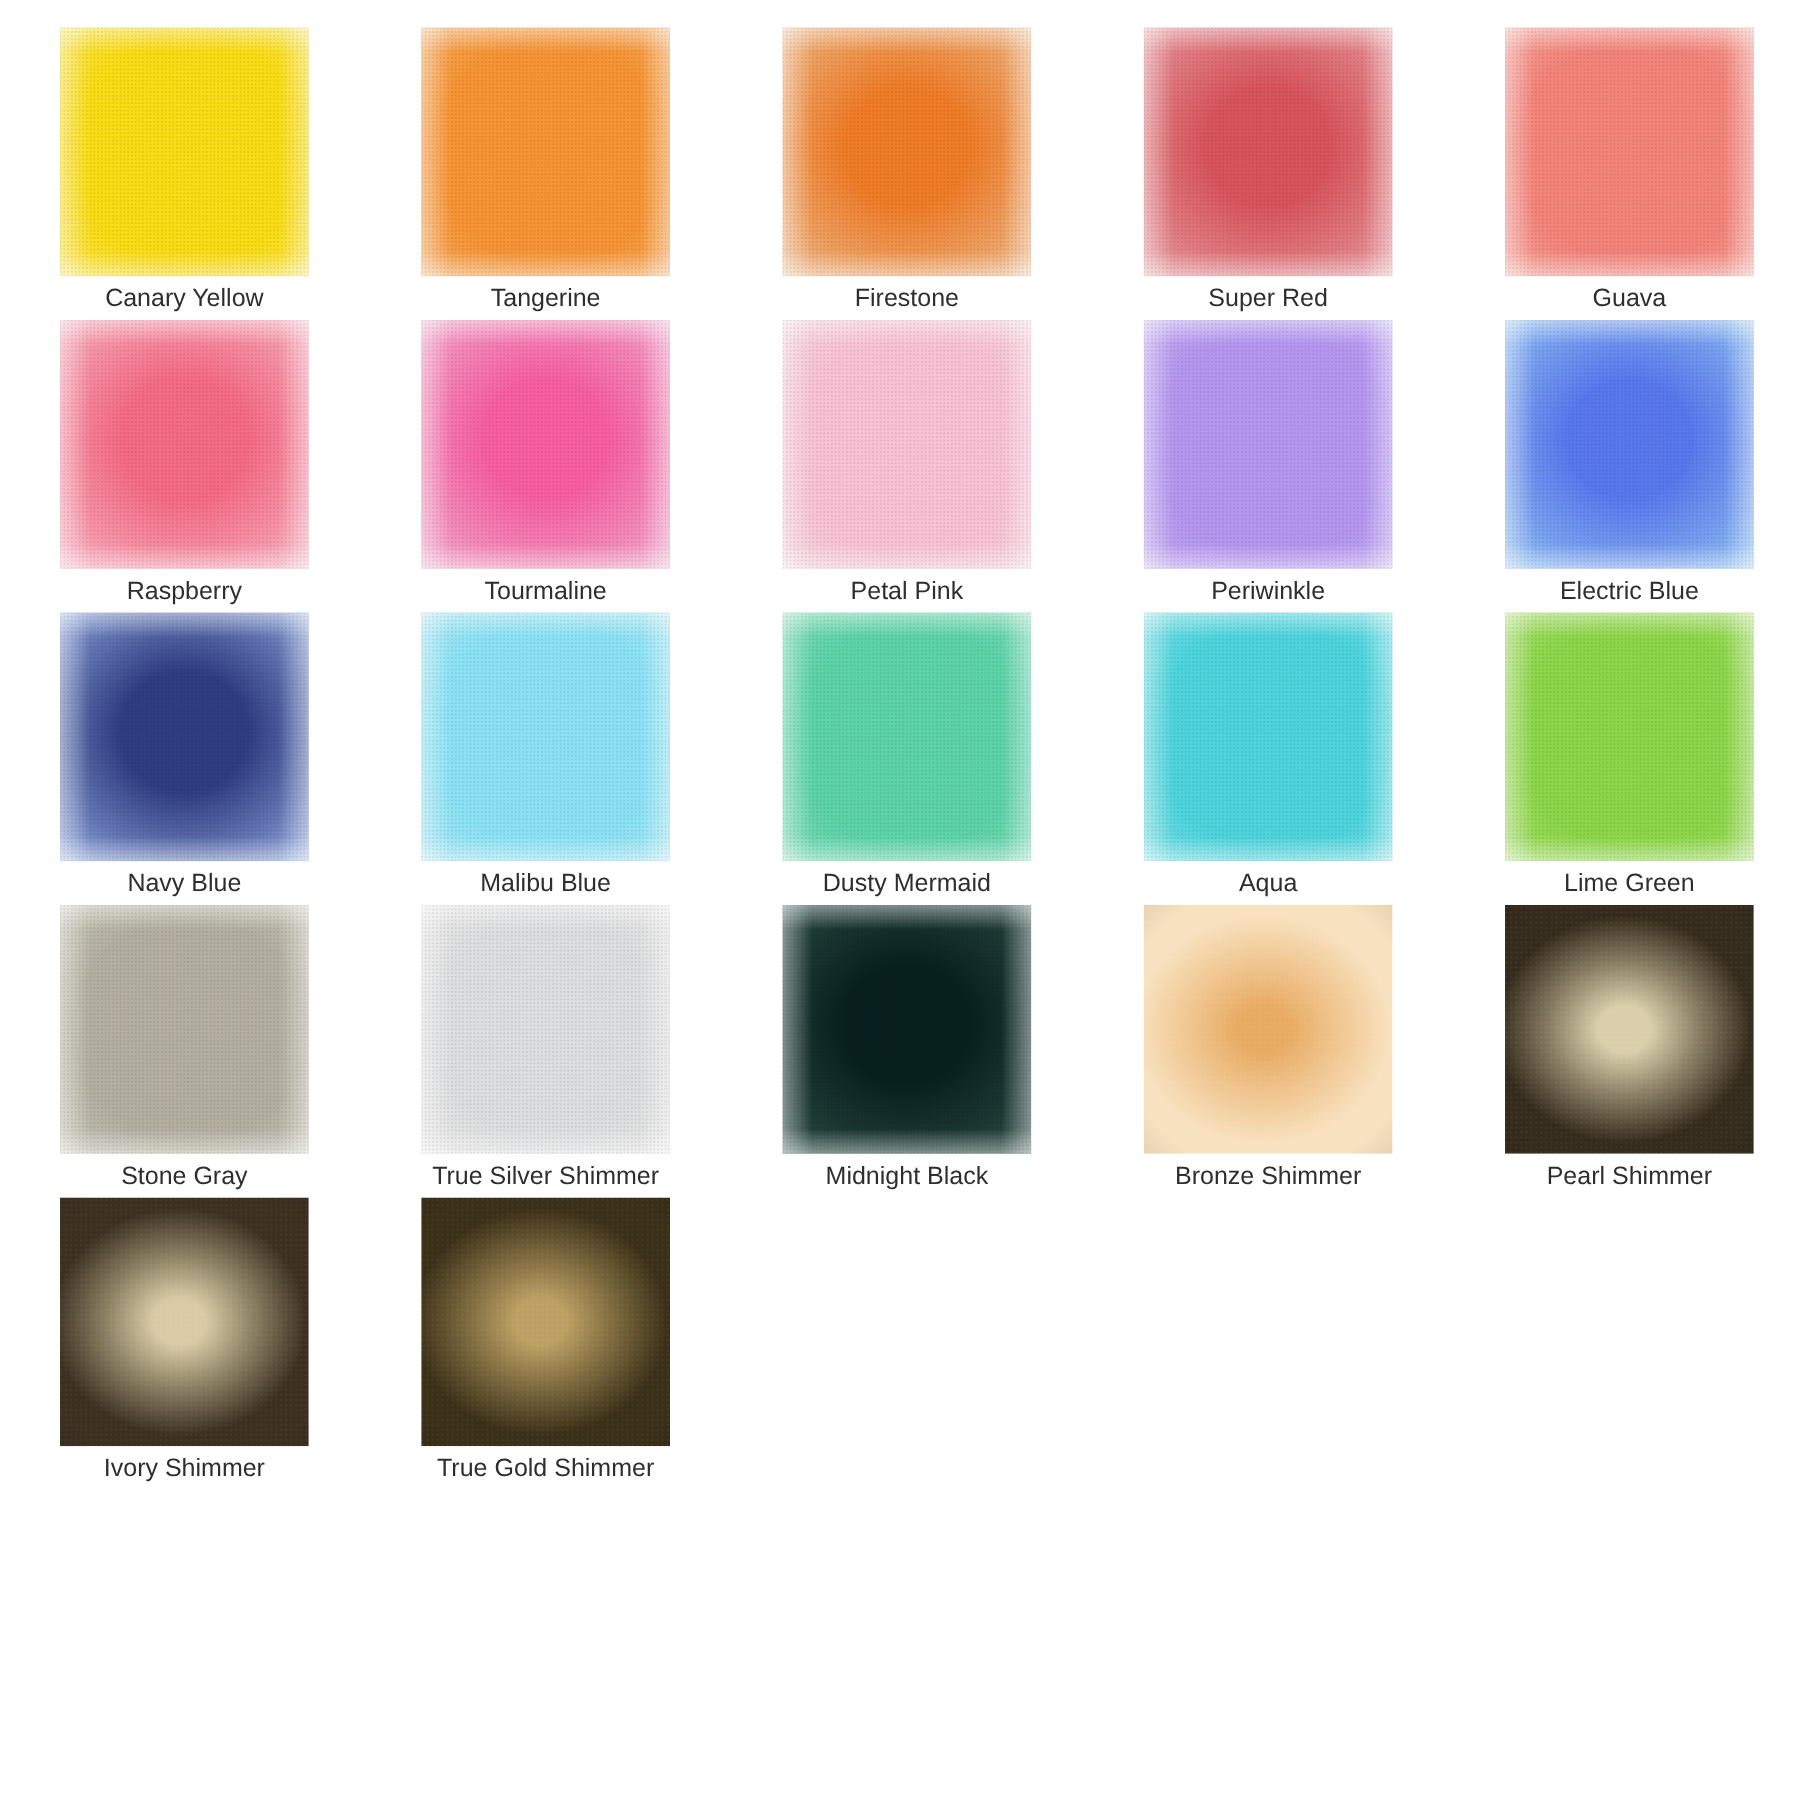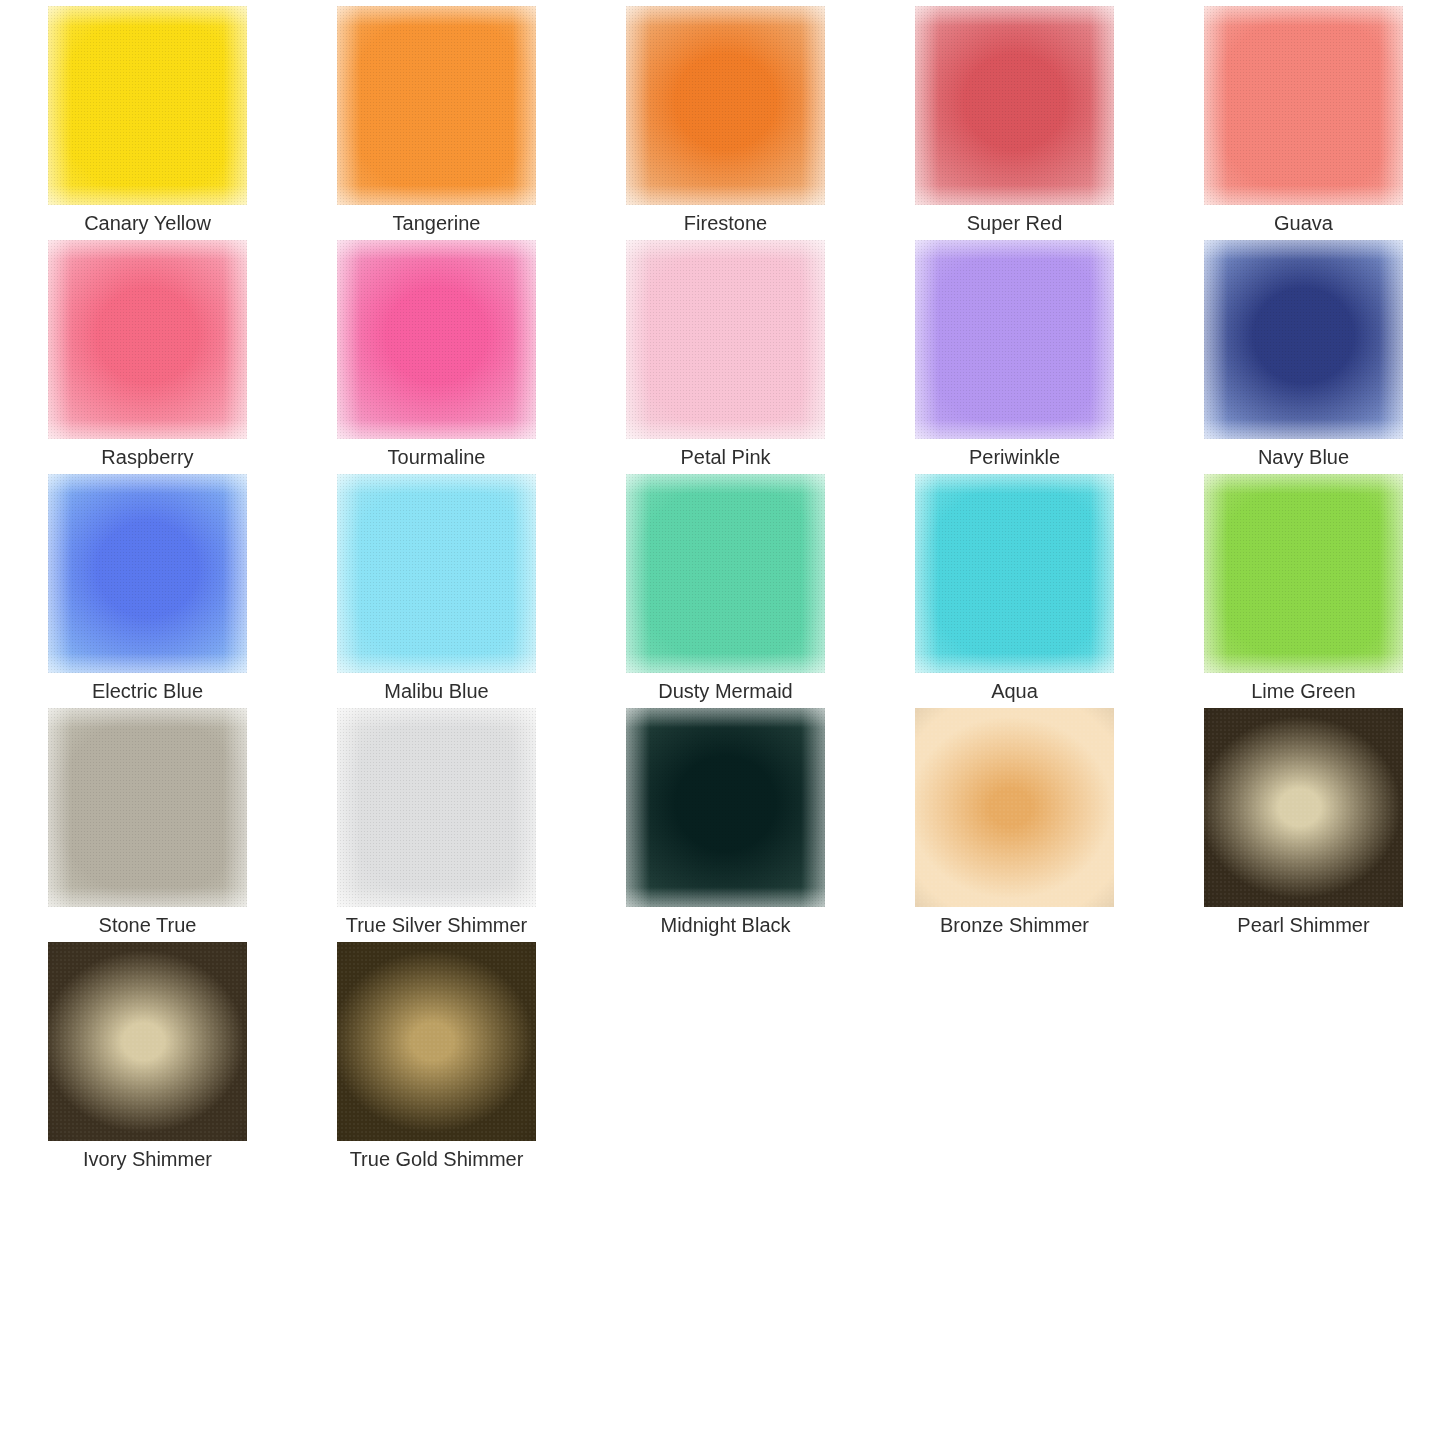--- a/index.html
+++ b/index.html
@@ -14,21 +14,21 @@
     font-family: "Liberation Sans", sans-serif;
     -webkit-font-smoothing: antialiased;
     overflow: hidden;
   }
 
   #swatch-grid {
     position: relative;
     width: 1422px;
     height: 1445px;
     box-sizing: border-box;
-    padding: 6px 0 0 48px;
+    padding: 22px 0 0 48px;
     display: grid;
     grid-template-columns: repeat(5, 199px);
     grid-column-gap: 90px;
     grid-row-gap: 34px;
     grid-auto-rows: 200px;
     align-content: start;
     justify-content: start;
   }
 
   .swatch-cell {
@@ -160,36 +160,36 @@
     <div class="swatch-cell">
       <div class="swatch-chip">
         <div class="chip-fill" style="background: radial-gradient(90% 86% at 52% 50%, rgb(180, 150, 240) 0%, rgb(180, 150, 240) 52%, rgb(194, 170, 242) 82%, rgb(203, 183, 243) 100%);"></div>
         <div class="chip-vignette" style="background: linear-gradient(to right, rgba(255, 255, 255, 0.45), rgba(255, 255, 255, 0) 12%, rgba(255, 255, 255, 0) 88%, rgba(255, 255, 255, 0.45)), linear-gradient(rgba(255, 255, 255, 0.45), rgba(255, 255, 255, 0) 10%, rgba(255, 255, 255, 0) 90%, rgba(255, 255, 255, 0.45));"></div>
         <div class="chip-grain"></div>
       </div>
       <div class="swatch-label">Periwinkle</div>
     </div>
     <div class="swatch-cell">
       <div class="swatch-chip">
+        <div class="chip-fill" style="background: radial-gradient(74% 70% at 50% 48%, rgb(90, 120, 238) 0%, rgb(90, 120, 238) 34%, rgb(119, 160, 241) 70%, rgb(143, 193, 244) 96%);"></div>
+        <div class="chip-vignette" style="background: linear-gradient(to right, rgba(255, 255, 255, 0.45), rgba(255, 255, 255, 0) 12%, rgba(255, 255, 255, 0) 88%, rgba(255, 255, 255, 0.45)), linear-gradient(rgba(255, 255, 255, 0.45), rgba(255, 255, 255, 0) 10%, rgba(255, 255, 255, 0) 90%, rgba(255, 255, 255, 0.45));"></div>
+        <div class="chip-grain"></div>
+      </div>
+      <div class="swatch-label">Electric Blue</div>
+    </div>
+    <div class="swatch-cell">
+      <div class="swatch-chip">
         <div class="chip-fill" style="background: radial-gradient(74% 70% at 50% 48%, rgb(46, 60, 130) 0%, rgb(46, 60, 130) 34%, rgb(100, 119, 180) 70%, rgb(144, 168, 221) 96%);"></div>
         <div class="chip-vignette" style="background: linear-gradient(to right, rgba(255, 255, 255, 0.45), rgba(255, 255, 255, 0) 12%, rgba(255, 255, 255, 0) 88%, rgba(255, 255, 255, 0.45)), linear-gradient(rgba(255, 255, 255, 0.45), rgba(255, 255, 255, 0) 10%, rgba(255, 255, 255, 0) 90%, rgba(255, 255, 255, 0.45));"></div>
         <div class="chip-grain"></div>
       </div>
       <div class="swatch-label">Navy Blue</div>
     </div>
     <div class="swatch-cell">
       <div class="swatch-chip">
-        <div class="chip-fill" style="background: radial-gradient(74% 70% at 50% 48%, rgb(90, 120, 238) 0%, rgb(90, 120, 238) 34%, rgb(119, 160, 241) 70%, rgb(143, 193, 244) 96%);"></div>
-        <div class="chip-vignette" style="background: linear-gradient(to right, rgba(255, 255, 255, 0.45), rgba(255, 255, 255, 0) 12%, rgba(255, 255, 255, 0) 88%, rgba(255, 255, 255, 0.45)), linear-gradient(rgba(255, 255, 255, 0.45), rgba(255, 255, 255, 0) 10%, rgba(255, 255, 255, 0) 90%, rgba(255, 255, 255, 0.45));"></div>
-        <div class="chip-grain"></div>
-      </div>
-      <div class="swatch-label">Electric Blue</div>
-    </div>
-    <div class="swatch-cell">
-      <div class="swatch-chip">
         <div class="chip-fill" style="background: radial-gradient(90% 86% at 52% 50%, rgb(139, 226, 245) 0%, rgb(139, 226, 245) 52%, rgb(164, 230, 244) 82%, rgb(181, 233, 243) 100%);"></div>
         <div class="chip-vignette" style="background: linear-gradient(to right, rgba(255, 255, 255, 0.45), rgba(255, 255, 255, 0) 12%, rgba(255, 255, 255, 0) 88%, rgba(255, 255, 255, 0.45)), linear-gradient(rgba(255, 255, 255, 0.45), rgba(255, 255, 255, 0) 10%, rgba(255, 255, 255, 0) 90%, rgba(255, 255, 255, 0.45));"></div>
         <div class="chip-grain"></div>
       </div>
       <div class="swatch-label">Malibu Blue</div>
     </div>
     <div class="swatch-cell">
       <div class="swatch-chip">
         <div class="chip-fill" style="background: radial-gradient(90% 86% at 52% 50%, rgb(93, 211, 168) 0%, rgb(93, 211, 168) 52%, rgb(122, 219, 182) 82%, rgb(142, 224, 192) 100%);"></div>
         <div class="chip-vignette" style="background: linear-gradient(to right, rgba(255, 255, 255, 0.45), rgba(255, 255, 255, 0) 12%, rgba(255, 255, 255, 0) 88%, rgba(255, 255, 255, 0.45)), linear-gradient(rgba(255, 255, 255, 0.45), rgba(255, 255, 255, 0) 10%, rgba(255, 255, 255, 0) 90%, rgba(255, 255, 255, 0.45));"></div>
@@ -212,21 +212,21 @@
         <div class="chip-grain"></div>
       </div>
       <div class="swatch-label">Lime Green</div>
     </div>
     <div class="swatch-cell">
       <div class="swatch-chip">
         <div class="chip-fill" style="background: radial-gradient(90% 86% at 52% 50%, rgb(180, 175, 161) 0%, rgb(180, 175, 161) 52%, rgb(198, 196, 182) 82%, rgb(210, 210, 196) 100%);"></div>
         <div class="chip-vignette" style="background: linear-gradient(to right, rgba(255, 255, 255, 0.45), rgba(255, 255, 255, 0) 12%, rgba(255, 255, 255, 0) 88%, rgba(255, 255, 255, 0.45)), linear-gradient(rgba(255, 255, 255, 0.45), rgba(255, 255, 255, 0) 10%, rgba(255, 255, 255, 0) 90%, rgba(255, 255, 255, 0.45));"></div>
         <div class="chip-grain"></div>
       </div>
-      <div class="swatch-label">Stone True</div>
+      <div class="swatch-label">Stone Gray</div>
     </div>
     <div class="swatch-cell">
       <div class="swatch-chip">
         <div class="chip-fill" style="background: radial-gradient(90% 86% at 52% 50%, rgb(222, 223, 224) 0%, rgb(222, 223, 224) 52%, rgb(232, 232, 231) 82%, rgb(238, 238, 236) 100%);"></div>
         <div class="chip-vignette" style="background: linear-gradient(to right, rgba(255, 255, 255, 0.45), rgba(255, 255, 255, 0) 12%, rgba(255, 255, 255, 0) 88%, rgba(255, 255, 255, 0.45)), linear-gradient(rgba(255, 255, 255, 0.45), rgba(255, 255, 255, 0) 10%, rgba(255, 255, 255, 0) 90%, rgba(255, 255, 255, 0.45));"></div>
         <div class="chip-grain"></div>
       </div>
       <div class="swatch-label">True Silver Shimmer</div>
     </div>
     <div class="swatch-cell">

